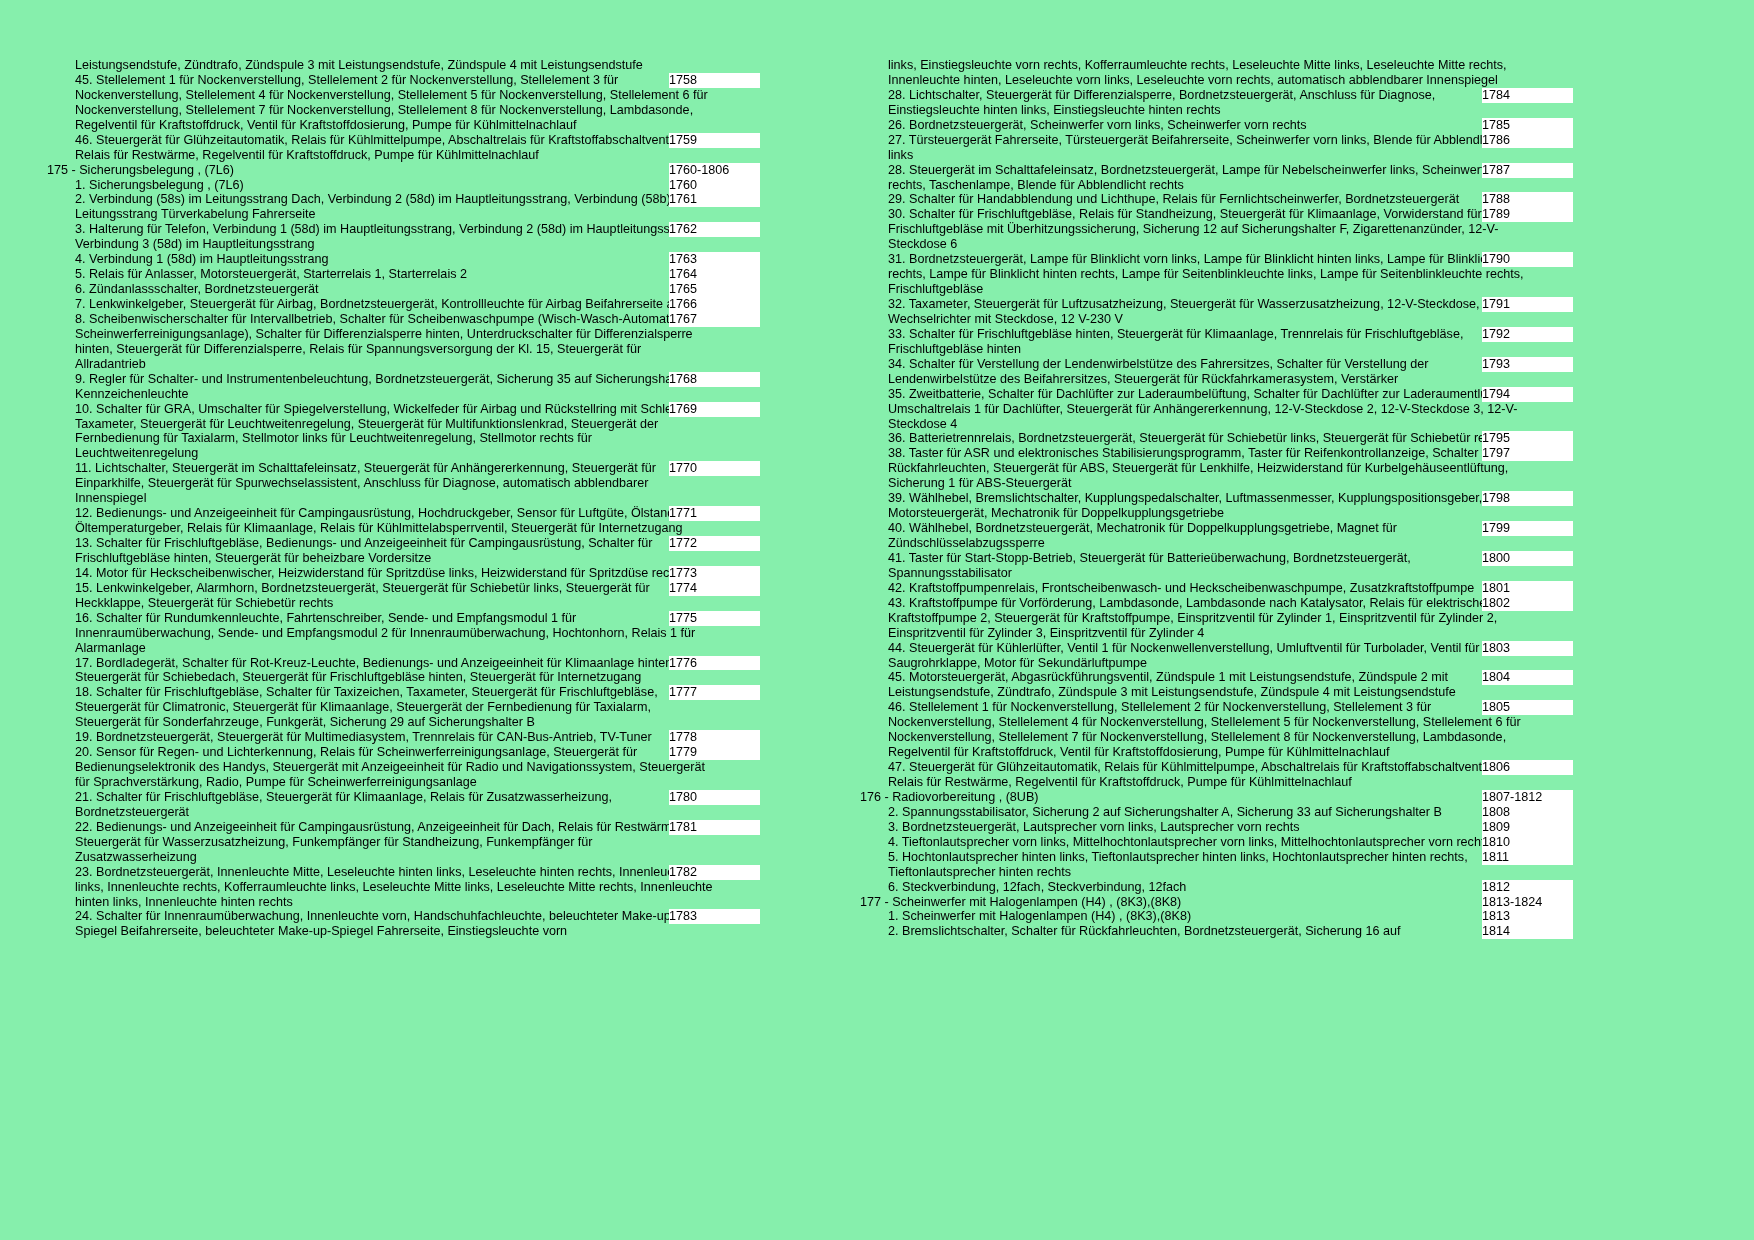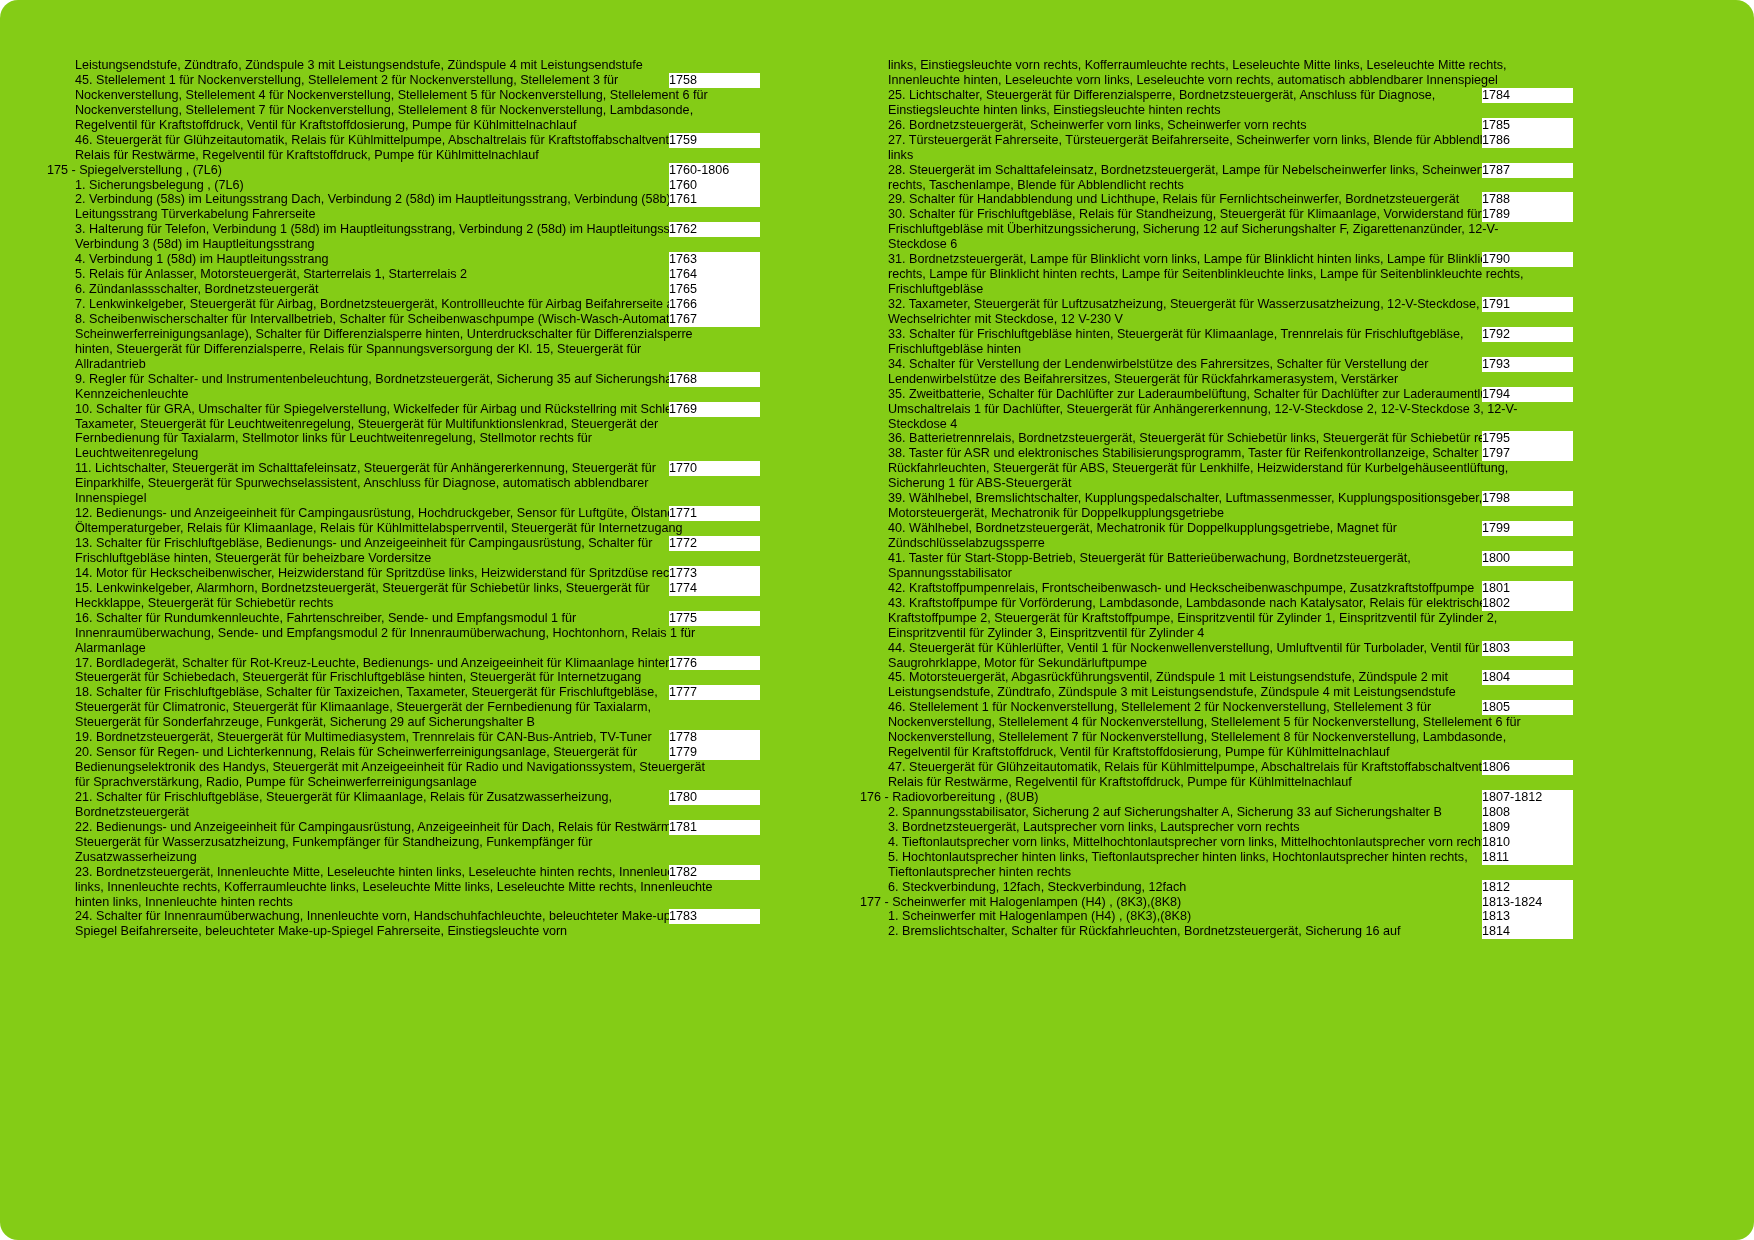--- a/index.html
+++ b/index.html
@@ -8,21 +8,21 @@
     background: #ffffff;
     overflow: hidden;
   }
   body {
     position: relative;
     font-family: "Liberation Sans", sans-serif;
     font-size: 12.6px;
     line-height: 14.93px;
     color: #000000;
   }
-  .page { position: absolute; inset: 0; background: #84cc16; border-radius: 18px; }
+  .page { position: absolute; inset: 0; background: #86efac; }
   .column {
     position: absolute;
     top: 58px;
     width: 713px;
     height: 992px;
     overflow: hidden;
   }
   #col-left  { left: 47px;  }
   #col-right { left: 860px; }
   .entry { position: relative; }
@@ -49,21 +49,21 @@
         <span class="entry-text">Leistungsendstufe, Zündtrafo, Zündspule 3 mit Leistungsendstufe, Zündspule 4 mit Leistungsendstufe</span>
       </div>
       <div class="entry item">
         <span class="entry-text">45. Stellelement 1 für Nockenverstellung, Stellelement 2 für Nockenverstellung, Stellelement 3 für Nockenverstellung, Stellelement 4 für Nockenverstellung, Stellelement 5 für Nockenverstellung, Stellelement 6 für Nockenverstellung, Stellelement 7 für Nockenverstellung, Stellelement 8 für Nockenverstellung, Lambdasonde, Regelventil für Kraftstoffdruck, Ventil für Kraftstoffdosierung, Pumpe für Kühlmittelnachlauf</span>
         <span class="entry-page">1758</span>
       </div>
       <div class="entry item">
         <span class="entry-text">46. Steuergerät für Glühzeitautomatik, Relais für Kühlmittelpumpe, Abschaltrelais für Kraftstoffabschaltventil, Relais für Restwärme, Regelventil für Kraftstoffdruck, Pumpe für Kühlmittelnachlauf</span>
         <span class="entry-page">1759</span>
       </div>
-      <div class="entry section"><span class="sec-num">175 -</span><span class="entry-text"> Spiegelverstellung , (7L6)</span><span class="entry-page">1760-1806</span></div>
+      <div class="entry section"><span class="sec-num">175 -</span><span class="entry-text"> Sicherungsbelegung , (7L6)</span><span class="entry-page">1760-1806</span></div>
       <div class="entry item">
         <span class="entry-text">1.  Sicherungsbelegung , (7L6)</span>
         <span class="entry-page">1760</span>
       </div>
       <div class="entry item">
         <span class="entry-text">2. Verbindung (58s) im Leitungsstrang Dach, Verbindung 2 (58d) im Hauptleitungsstrang, Verbindung (58b) im Leitungsstrang Türverkabelung Fahrerseite</span>
         <span class="entry-page">1761</span>
       </div>
       <div class="entry item">
         <span class="entry-text">3. Halterung für Telefon, Verbindung 1 (58d) im Hauptleitungsstrang, Verbindung 2 (58d) im Hauptleitungsstrang, Verbindung 3 (58d) im Hauptleitungsstrang</span>
@@ -152,21 +152,21 @@
       <div class="entry item">
         <span class="entry-text">24. Schalter für Innenraumüberwachung, Innenleuchte vorn, Handschuhfachleuchte, beleuchteter Make-up-Spiegel Beifahrerseite, beleuchteter Make-up-Spiegel Fahrerseite, Einstiegsleuchte vorn</span>
         <span class="entry-page">1783</span>
       </div>
     </div>
   <div class="column" id="col-right">
       <div class="entry cont">
         <span class="entry-text">links, Einstiegsleuchte vorn rechts, Kofferraumleuchte rechts, Leseleuchte Mitte links, Leseleuchte Mitte rechts, Innenleuchte hinten, Leseleuchte vorn links, Leseleuchte vorn rechts, automatisch abblendbarer Innenspiegel</span>
       </div>
       <div class="entry item">
-        <span class="entry-text">25. Lichtschalter, Steuergerät für Differenzialsperre, Bordnetzsteuergerät, Anschluss für Diagnose, Einstiegsleuchte hinten links, Einstiegsleuchte hinten rechts</span>
+        <span class="entry-text">28. Lichtschalter, Steuergerät für Differenzialsperre, Bordnetzsteuergerät, Anschluss für Diagnose, Einstiegsleuchte hinten links, Einstiegsleuchte hinten rechts</span>
         <span class="entry-page">1784</span>
       </div>
       <div class="entry item">
         <span class="entry-text">26. Bordnetzsteuergerät, Scheinwerfer vorn links, Scheinwerfer vorn rechts</span>
         <span class="entry-page">1785</span>
       </div>
       <div class="entry item">
         <span class="entry-text">27. Türsteuergerät Fahrerseite, Türsteuergerät Beifahrerseite, Scheinwerfer vorn links, Blende für Abblendlicht links</span>
         <span class="entry-page">1786</span>
       </div>

